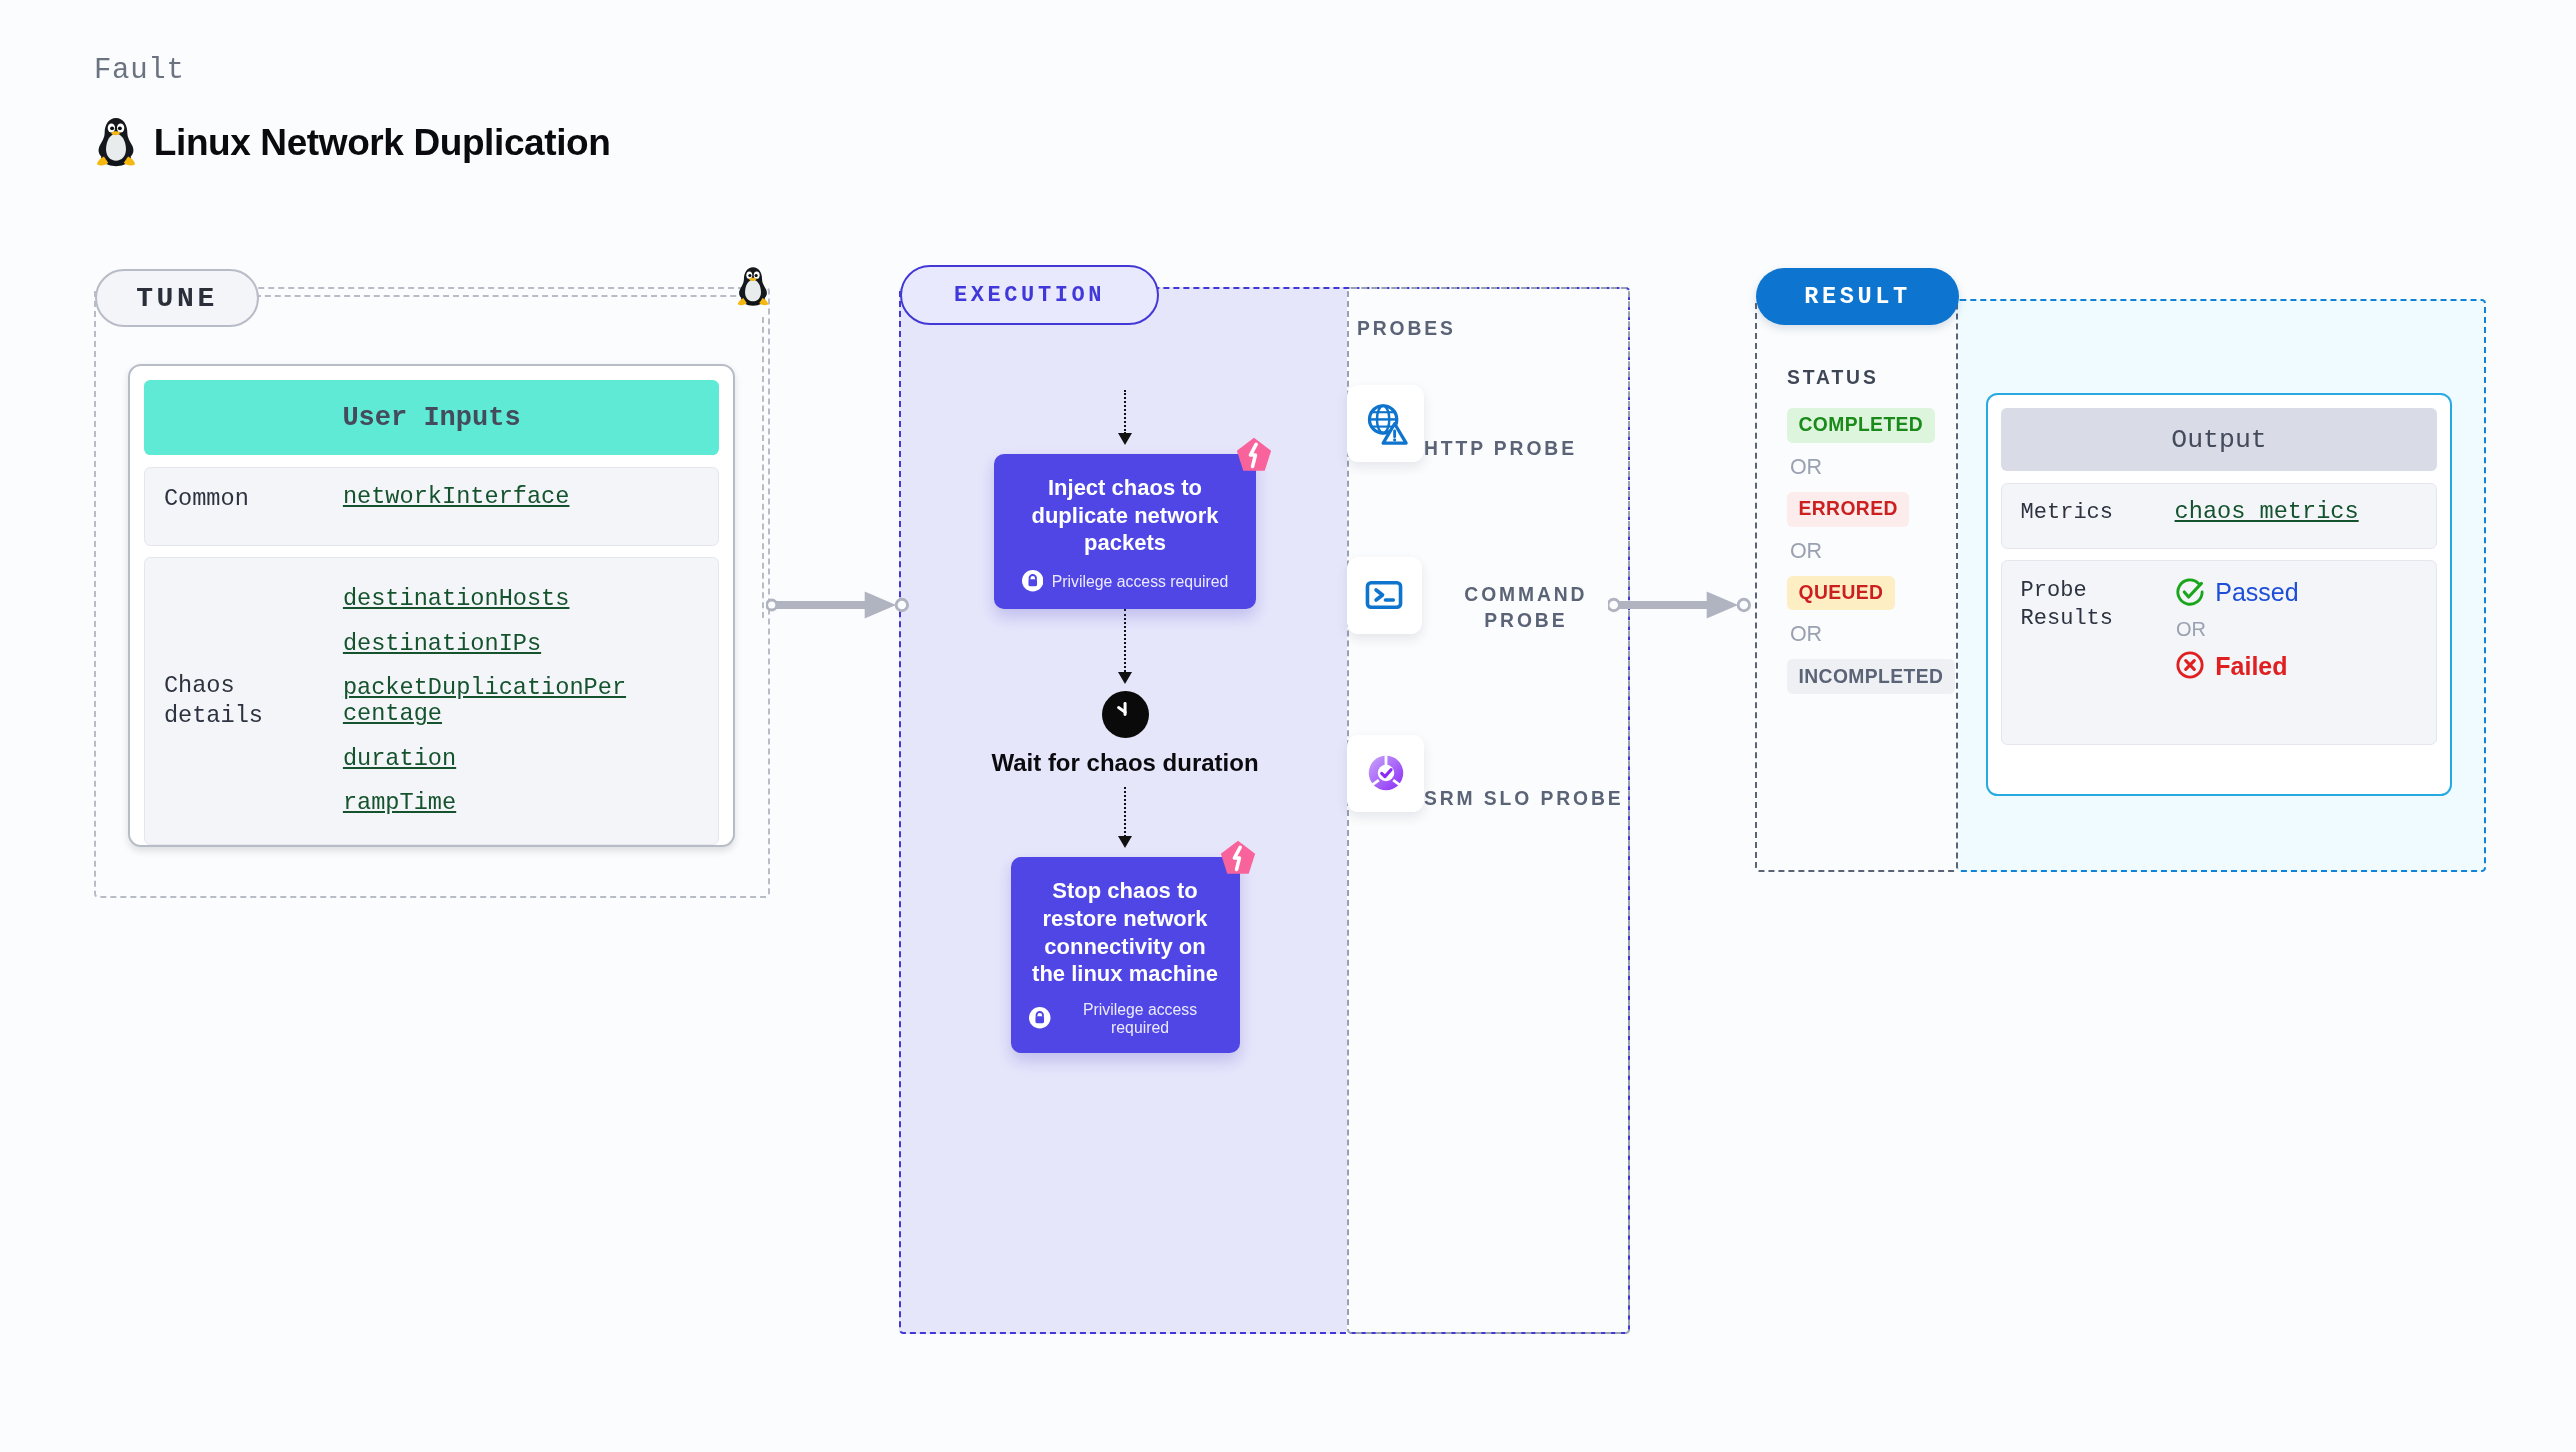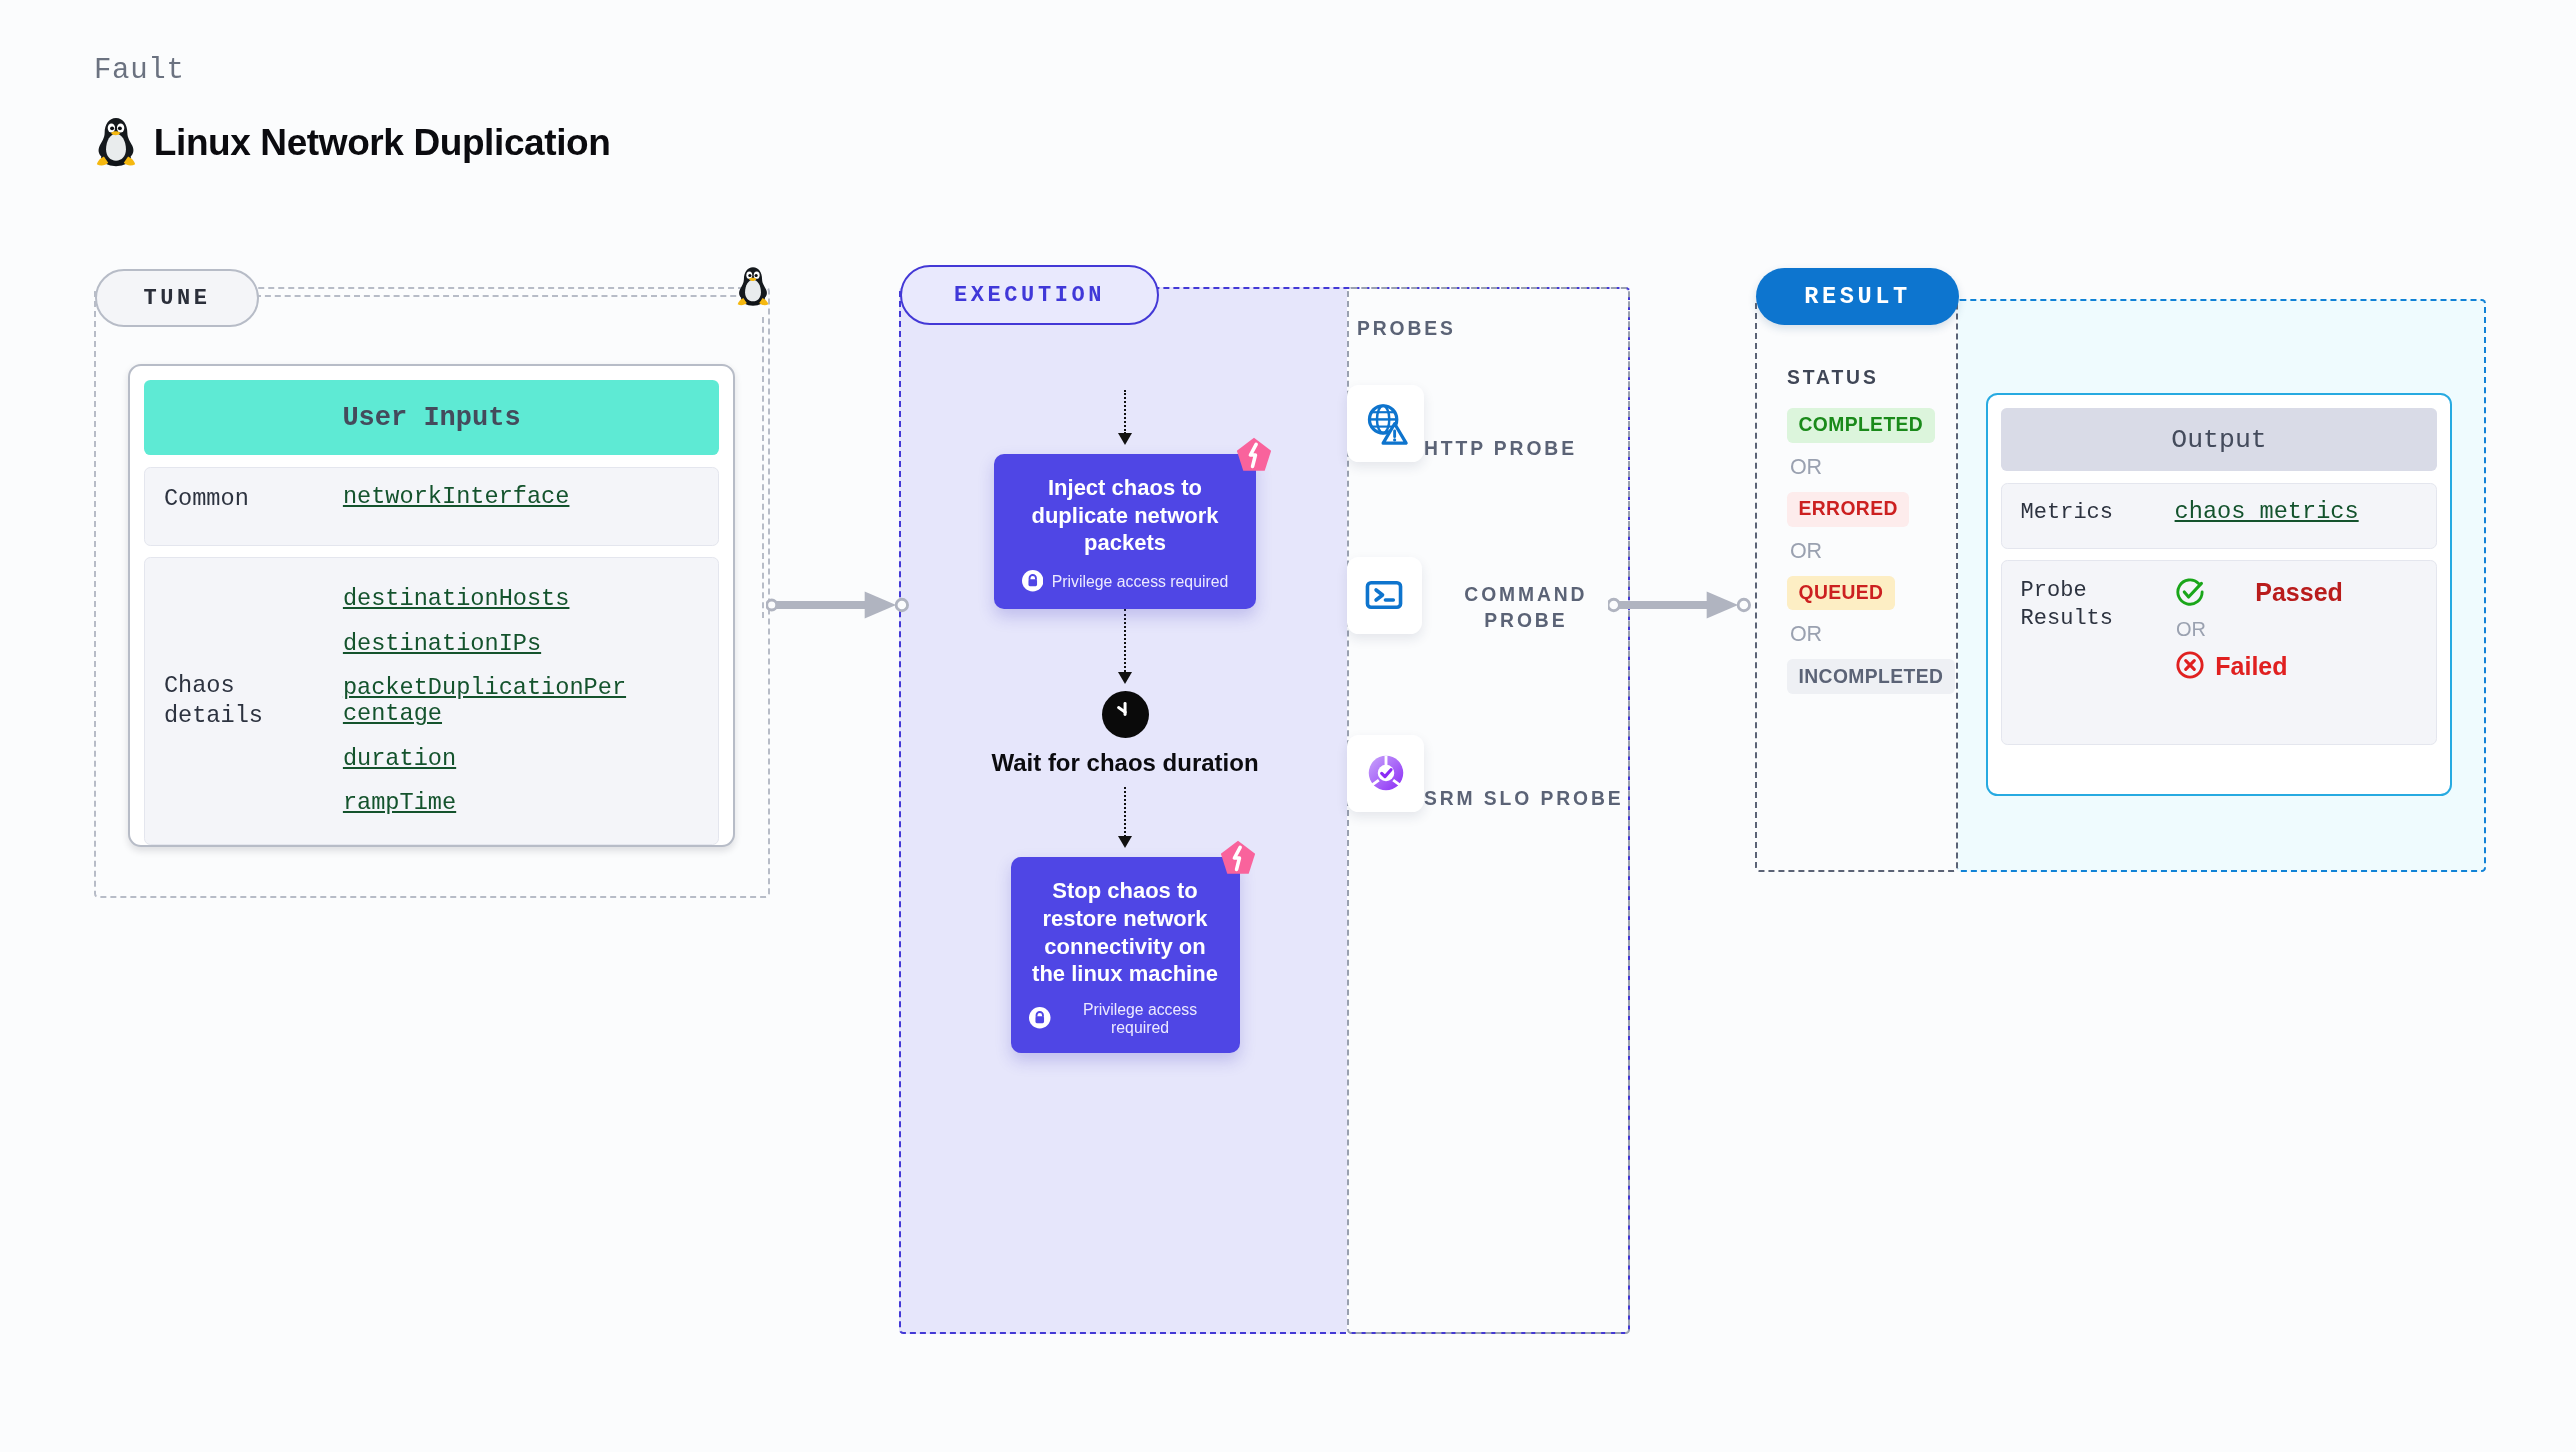--- a/index.html
+++ b/index.html
@@ -26,21 +26,21 @@
     position:absolute;display:flex;align-items:center;justify-content:center;
     border-radius:716px;font-family:"Liberation Mono", monospace;
     font-weight:bold;letter-spacing:3.6px;z-index:6;
   }
   .dashpanel{position:absolute;box-sizing:border-box;border-radius:4.3px;}
 
   
   #tune-panel{left:94px;top:287px;width:676px;height:611px;
     border:2.1px dashed #b7bcc7;background:transparent;}
   #tune-pill{left:95px;top:269px;width:160px;height:54px;
-    background:#f4f5f8;border:2.1px solid #b7bcc7;color:#2b2f3a;font-size:22px;}
+    background:#f4f5f8;border:2.1px solid #b7bcc7;color:#2b2f3a;font-size:28px;}
   #tune-card{
     position:absolute;left:128px;top:364px;width:607px;height:483px;
     box-sizing:border-box;background:#ffffff;border:2.1px solid #b7bcc7;
     border-radius:13px;box-shadow:0 3.6px 7.2px rgba(20,24,40,.13);
     padding:14.3px;
   }
   #tune-card-hd{
     height:75px;background:#5eead4;border-radius:6.4px;
     display:flex;align-items:center;justify-content:center;
     font-family:"Liberation Mono", monospace;font-size:27px;color:#444b5c;font-weight:bold;
@@ -148,21 +148,21 @@
     border-radius:11.5px;padding:13px;z-index:4;
   }
   #output-hd{height:63px;background:#d9dbe7;border-radius:5.7px;
     display:flex;align-items:center;justify-content:center;
     font-family:"Liberation Mono", monospace;font-size:26.5px;color:#444b5c;}
   #out-metrics{height:66px;}
   #out-probe{height:185px;}
   .out-key{font-family:"Liberation Mono", monospace;font-size:22px;color:#2d3340;
     width:154px;flex:0 0 154px;line-height:1.3;}
   .pf-row{display:flex;align-items:center;gap:10.7px;}
-  .pf-pass{font-size:25px;font-weight:bold;color:#b91c1c;margin-left:40px;}
+  .pf-pass{font-size:25px;font-weight:normal;color:#1d4ed8;}
   .pf-fail{font-size:25px;font-weight:bold;color:#e02020;}
   .pf-or{font-size:20px;color:#9aa1b0;margin:9.3px 0 9.3px 1.4px;}
 </style>
 </head>
 <body>
 
 <div id="hdr-fault">Fault</div>
 <div id="hdr-title-row">
   <span class="penguin">
     <svg width="44" height="53" viewBox="0 0 62 74">

